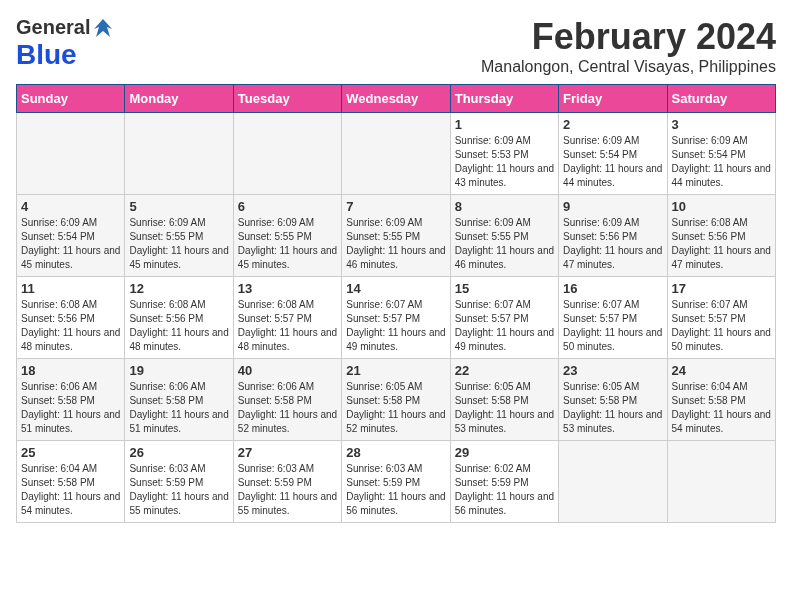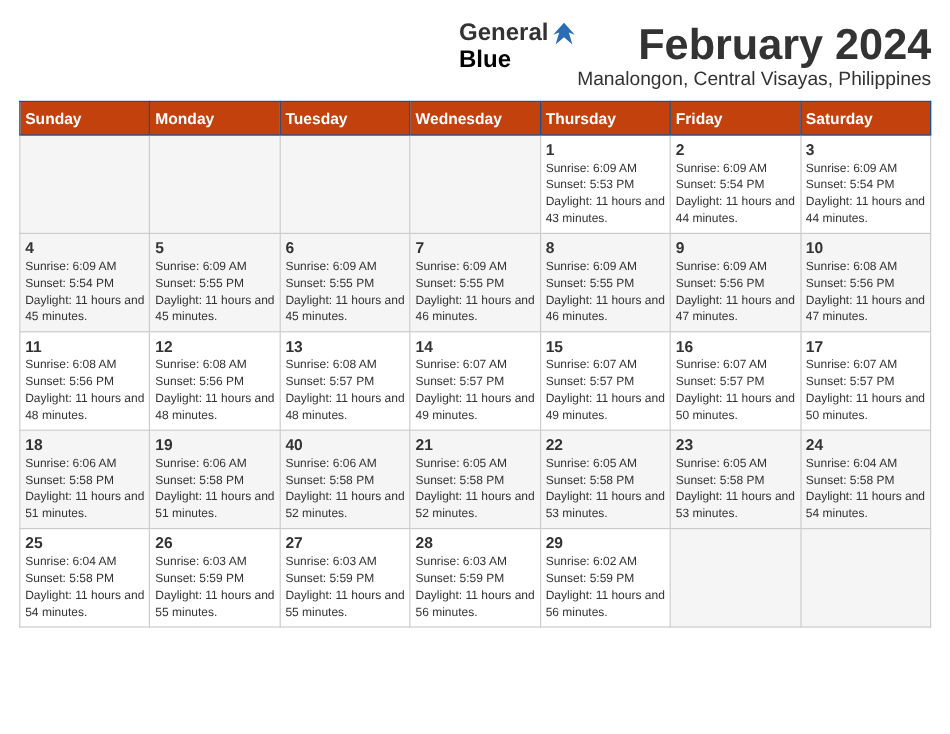--- a/index.html
+++ b/index.html
@@ -5,42 +5,42 @@
     * { box-sizing: border-box; margin: 0; padding: 0; }
     body {
       font-family: Arial, sans-serif;
       background: #fff;
       width: 792px;
       min-height: 612px;
       padding: 16px;
     }
     .header-area {
       display: flex;
-      justify-content: flex-end;
+      justify-content: space-between;
       align-items: flex-start;
       margin-bottom: 8px;
     }
     .logo {
       display: flex;
       flex-direction: column;
       align-items: flex-start;
     }
     .logo-text {
       display: flex;
       align-items: center;
     }
     .logo-general {
       font-size: 20px;
       font-weight: bold;
       color: #333;
     }
     .logo-blue {
-      font-size: 20px;
-      font-weight: bold;
-      color: #000000;
+      font-size: 28px;
+      font-weight: bold;
+      color: #1d4ed8;
     }
     .logo-bird {
       margin-left: 2px;
     }
     .title-area {
       text-align: right;
     }
     .month-title {
       font-size: 36px;
       font-weight: bold;
@@ -50,21 +50,21 @@
       font-size: 16px;
       color: #333;
       font-weight: normal;
     }
     table {
       width: 100%;
       border-collapse: collapse;
       font-size: 11px;
     }
     thead tr th {
-      background-color: #c2410c;
+      background-color: #ec4899;
       color: #fff;
       padding: 6px 4px;
       text-align: left;
       font-size: 13px;
       font-weight: bold;
       border: 1px solid #1a5090;
     }
     tbody tr td {
       border: 1px solid #ccc;
       vertical-align: top;

